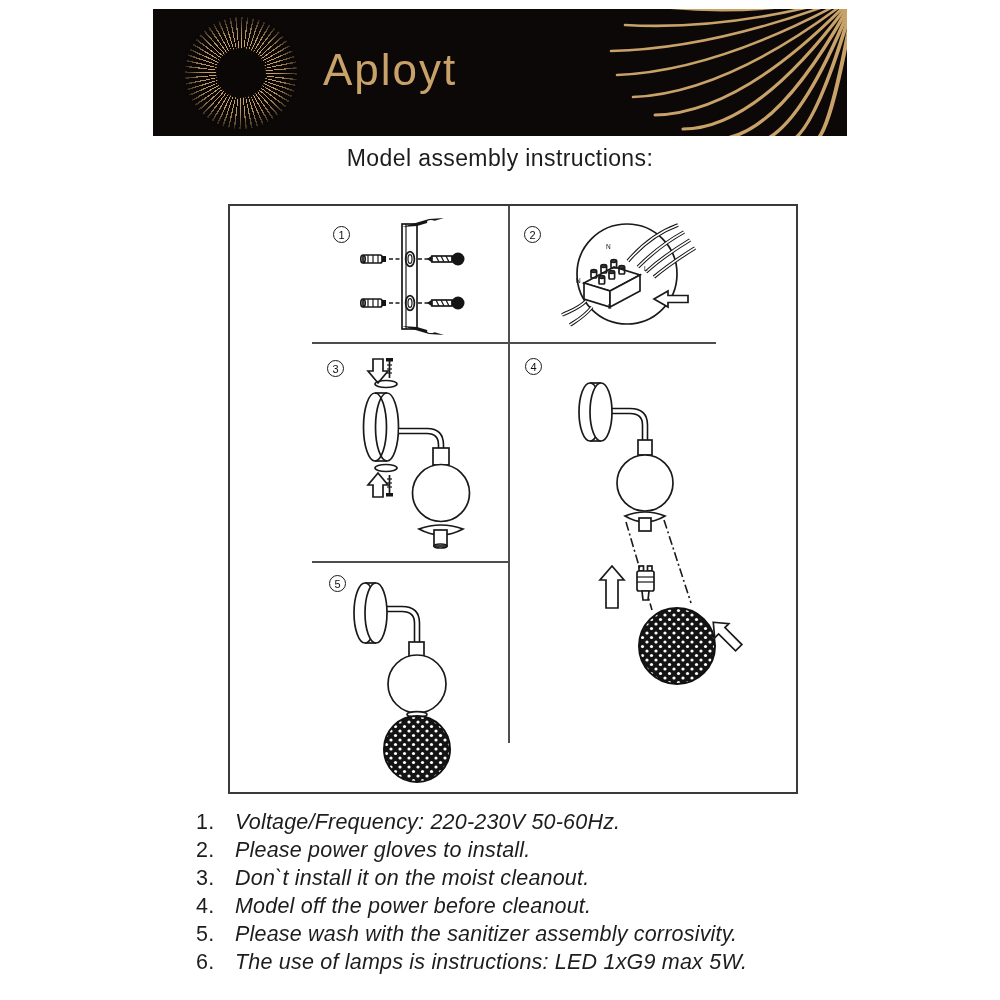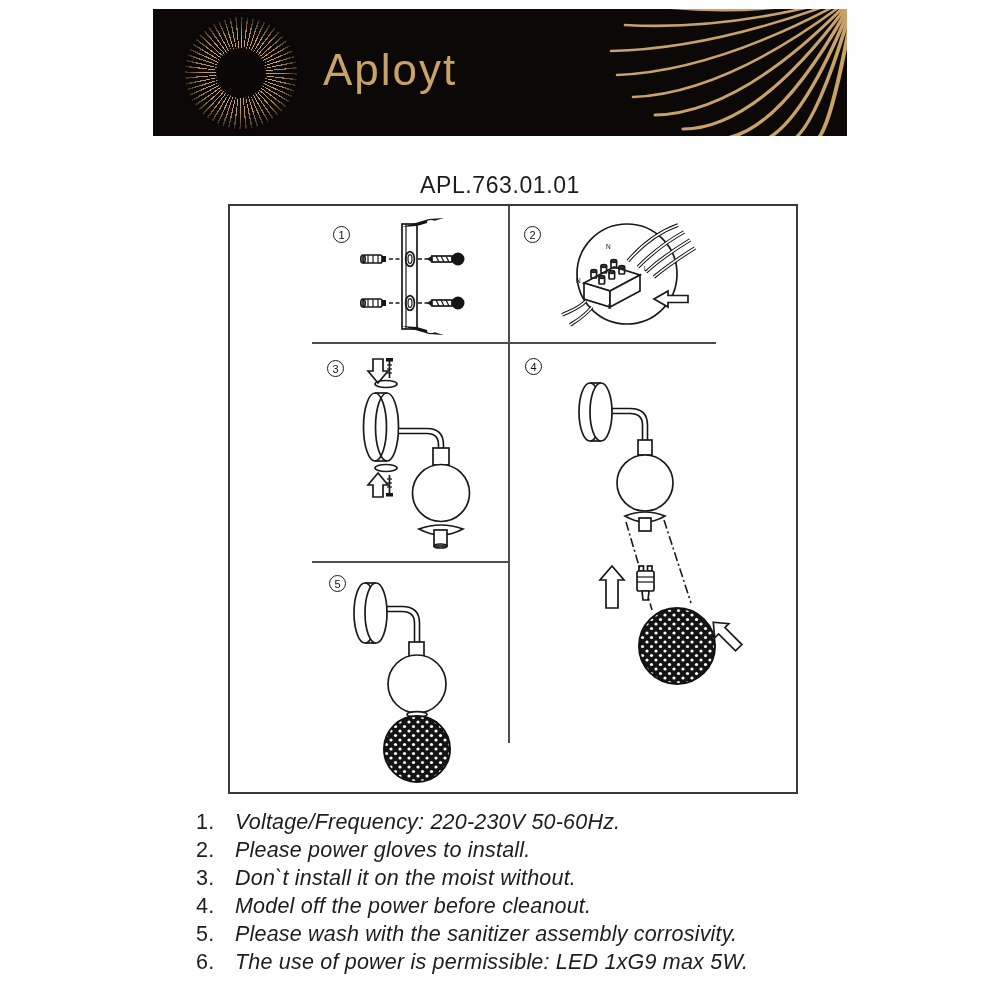--- a/index.html
+++ b/index.html
@@ -68,21 +68,21 @@
         <path d="M248,-14 Q136,104 48,106" stroke-width="3"></path>
         <path d="M248,-14 Q152,120 76,120" stroke-width="3.2"></path>
         <path d="M248,-14 Q170,132 108,130" stroke-width="3.4"></path>
         <path d="M248,-14 Q188,138 142,134" stroke-width="3.6"></path>
         <path d="M248,-14 Q205,138 176,134" stroke-width="3.8"></path>
         <path d="M248,-14 Q222,136 206,132" stroke-width="4"></path>
       </g>
     </svg>
   </div>
 
-  <div class="title2">APL.763.01.01</div>
+  <div class="title1">Model assembly instructions:</div>
 
   <div class="diagbox">
     <div class="vline"></div>
     <div class="hline1"></div>
     <div class="hline2"></div>
 
     <div class="badge b1">1</div>
     <div class="badge b2">2</div>
     <div class="badge b3">3</div>
     <div class="badge b4">4</div>
@@ -293,29 +293,29 @@
     <div class="note-row">
       <span class="note-num">1.</span>
       <span class="note-text">Voltage/Frequency: 220-230V 50-60Hz.</span>
     </div>
     <div class="note-row">
       <span class="note-num">2.</span>
       <span class="note-text">Please power gloves to install.</span>
     </div>
     <div class="note-row">
       <span class="note-num">3.</span>
-      <span class="note-text">Don`t install it on the moist without.</span>
+      <span class="note-text">Don`t install it on the moist cleanout.</span>
     </div>
     <div class="note-row">
       <span class="note-num">4.</span>
       <span class="note-text">Model off the power before cleanout.</span>
     </div>
     <div class="note-row">
       <span class="note-num">5.</span>
       <span class="note-text">Please wash with the sanitizer assembly corrosivity.</span>
     </div>
     <div class="note-row">
       <span class="note-num">6.</span>
-      <span class="note-text">The use of power is permissible: LED 1xG9 max 5W.</span>
+      <span class="note-text">The use of lamps is instructions: LED 1xG9 max 5W.</span>
     </div>
   </div>
 
 </div>
 
 </body></html>

